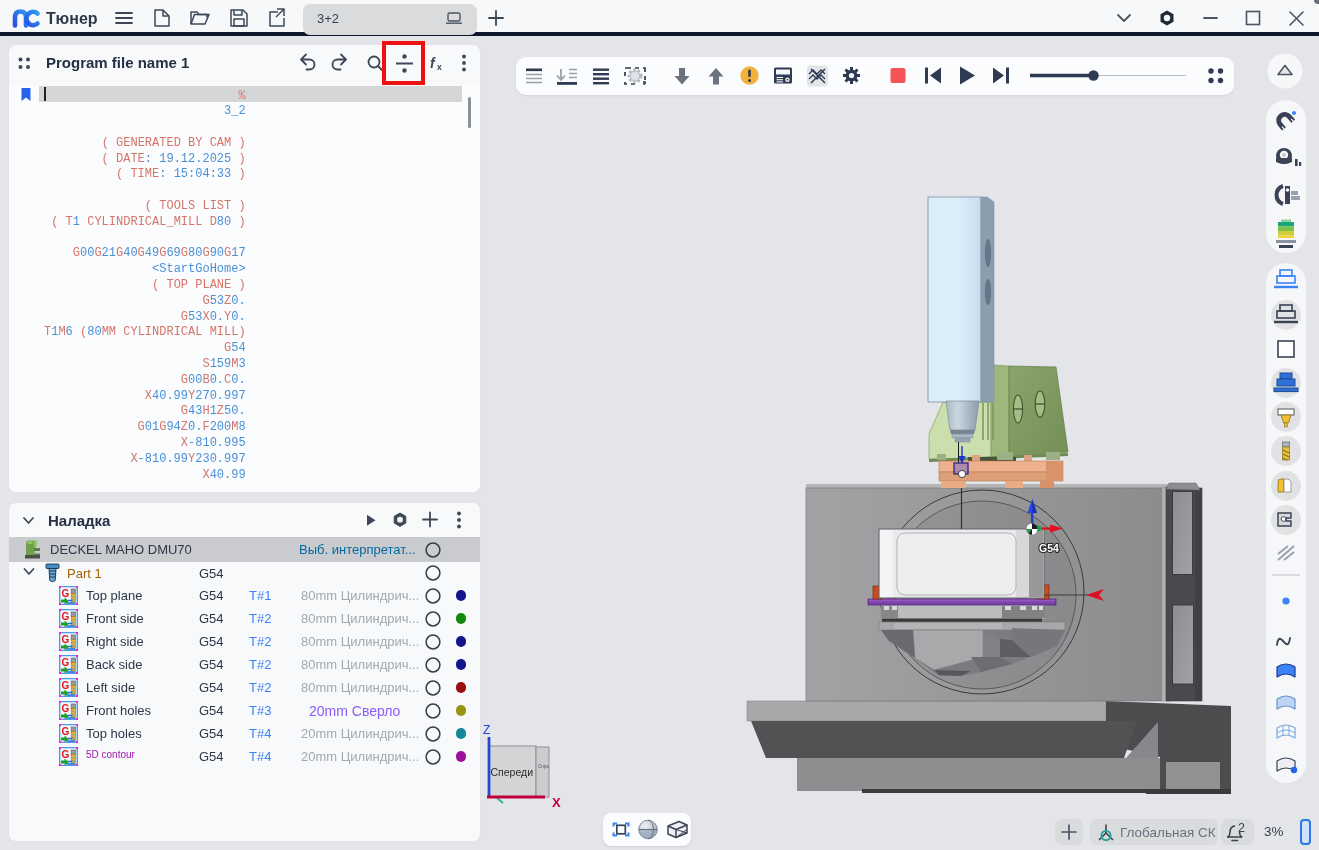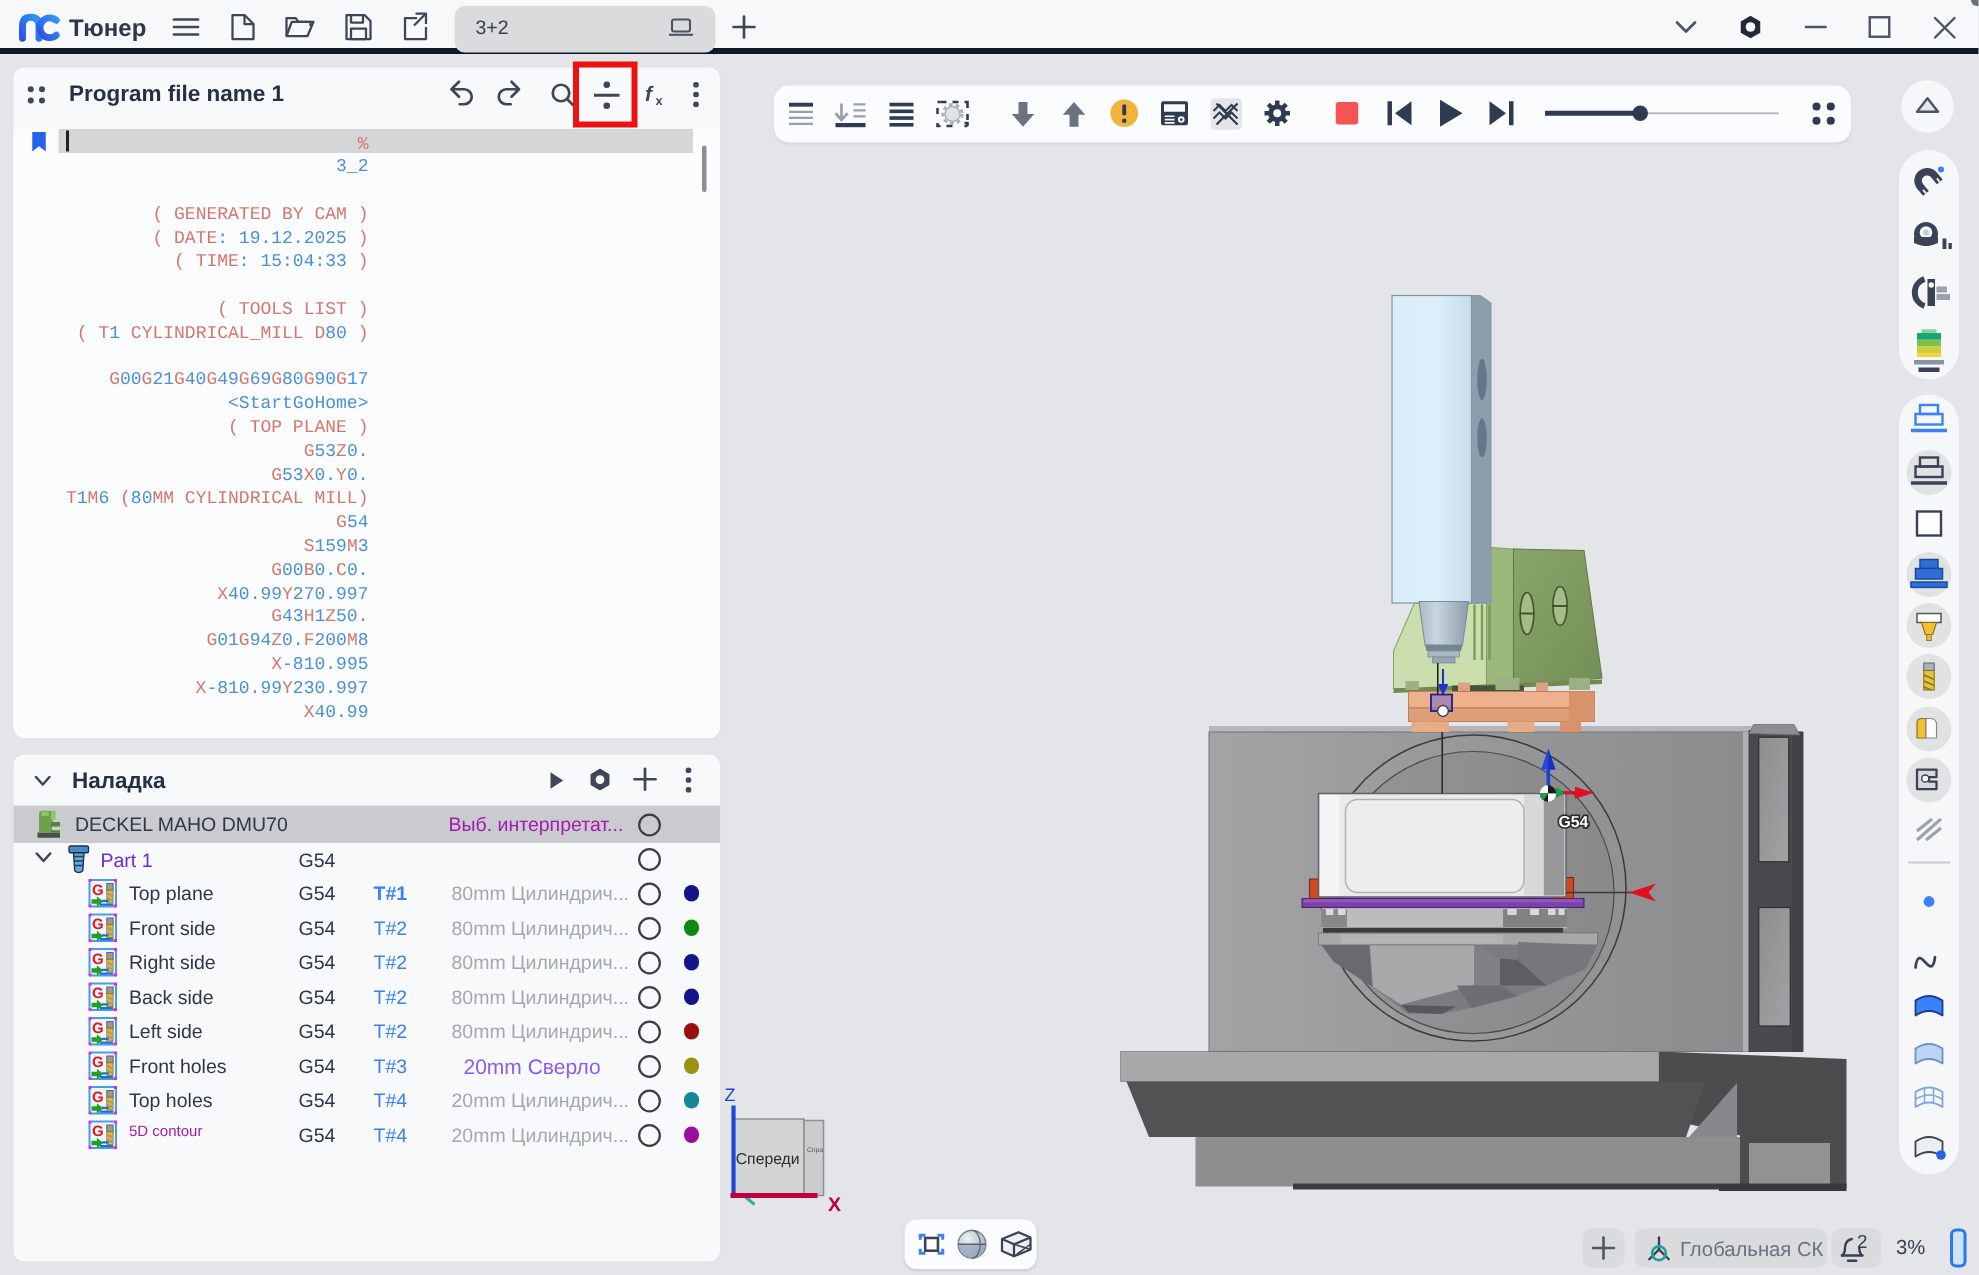--- a/index.html
+++ b/index.html
@@ -368,48 +368,48 @@
   <div class="abs" style="left:0;top:34px;width:471px;height:25px;background:#c9cbce;">
     <svg class="abs" style="left:15px;top:2px" width="20" height="21" viewBox="0 0 20 21">
       <rect x="1" y="16" width="15" height="3.5" fill="#4a4f45"></rect>
       <path d="M2,16 V4 q0,-2.5 2.5,-2.5 h4 q2.5,0 2.5,2.5 l0.5,12 z" fill="#6fa04e"></path>
       <path d="M3.5,2 h5 v3 h-5 z" fill="#8cc468"></path>
       <rect x="10" y="1.5" width="3" height="6" fill="#8cc468"></rect>
       <rect x="10" y="9" width="6" height="7" fill="#5c8040"></rect>
       <rect x="10.5" y="12" width="7" height="2.5" fill="#c8cdd2"></rect>
     </svg>
     <span class="abs" style="left:41px;top:5px;font-size:13px;color:#2d3748;">DECKEL MAHO DMU70</span>
-    <span class="abs" style="left:290px;top:5px;font-size:13px;color:#a21caf;">Выб. интерпретат...</span>
+    <span class="abs" style="left:290px;top:5px;font-size:13px;color:#0369a1;">Выб. интерпретат...</span>
     <svg class="abs" style="left:415.6px;top:4.5px" width="16" height="16">
         <use href="#circ"></use>
       </svg>
   </div>
 
   <div class="abs" style="left:0;top:59px;width:471px;height:22px;">
     <svg class="abs" style="left:14px;top:5px" width="12" height="10" viewBox="0 0 12 10">
       <path d="M1.5,2 l4.5,5 4.5,-5" fill="none" stroke="#3d4758" stroke-width="1.7" stroke-linecap="round" stroke-linejoin="round"></path>
     </svg>
     <svg class="abs" style="left:36px;top:1px" width="15" height="20" viewBox="0 0 15 20">
       <rect x="1" y="1" width="13" height="4.5" rx="1" fill="#4a8cc8" stroke="#16314e" stroke-width="0.9"></rect>
       <path d="M4,5.5 h7 l-0.8,12 q-2.7,2.5 -5.4,0 z" fill="#6aa8d8" stroke="#16314e" stroke-width="0.9"></path>
       <path d="M4,8 h7 M4.2,11 h6.6 M4.4,14 h6.2" stroke="#1d3b5c" stroke-width="1"></path>
     </svg>
-    <span class="abs" style="left:58px;top:3.5px;font-size:13px;color:#6d28d9;">Part 1</span>
+    <span class="abs" style="left:58px;top:3.5px;font-size:13px;color:#a16207;">Part 1</span>
     <span class="abs" style="left:190px;top:3.5px;font-size:13px;color:#2d3748;">G54</span>
     <svg class="abs" style="left:415.6px;top:3px" width="16" height="16">
         <use href="#circ"></use>
       </svg>
   </div>
   <div class="abs" style="left:0;top:81px;width:471px;height:23px;">
     <svg class="abs" style="left:49.5px;top:2px" width="19" height="19">
         <use href="#opicon"></use>
       </svg>
     <span class="abs" style="left:77px;top:4px;font-size:13px;color:#2d3748;">Top plane</span>
     <span class="abs" style="left:190px;top:4px;font-size:13px;color:#2d3748;">G54</span>
-    <span class="abs" style="left:240px;top:4px;font-size:13px;color:#3b82f6;font-weight:bold;">T#1</span>
+    <span class="abs" style="left:240px;top:4px;font-size:13px;color:#3b82f6;">T#1</span>
     <span class="abs" style="left:292px;top:4px;font-size:13px;color:#a3a9b0;">80mm Цилиндрич...</span>
     <svg class="abs" style="left:415.6px;top:3.5px" width="16" height="16">
         <use href="#circ"></use>
       </svg>
     <span class="abs" style="left:446.7px;top:6.2px;width:10.6px;height:10.6px;border-radius:50%;background:#14148c;"></span>
   </div>
   <div class="abs" style="left:0;top:104px;width:471px;height:23px;">
     <svg class="abs" style="left:49.5px;top:2px" width="19" height="19">
         <use href="#opicon"></use>
       </svg>

